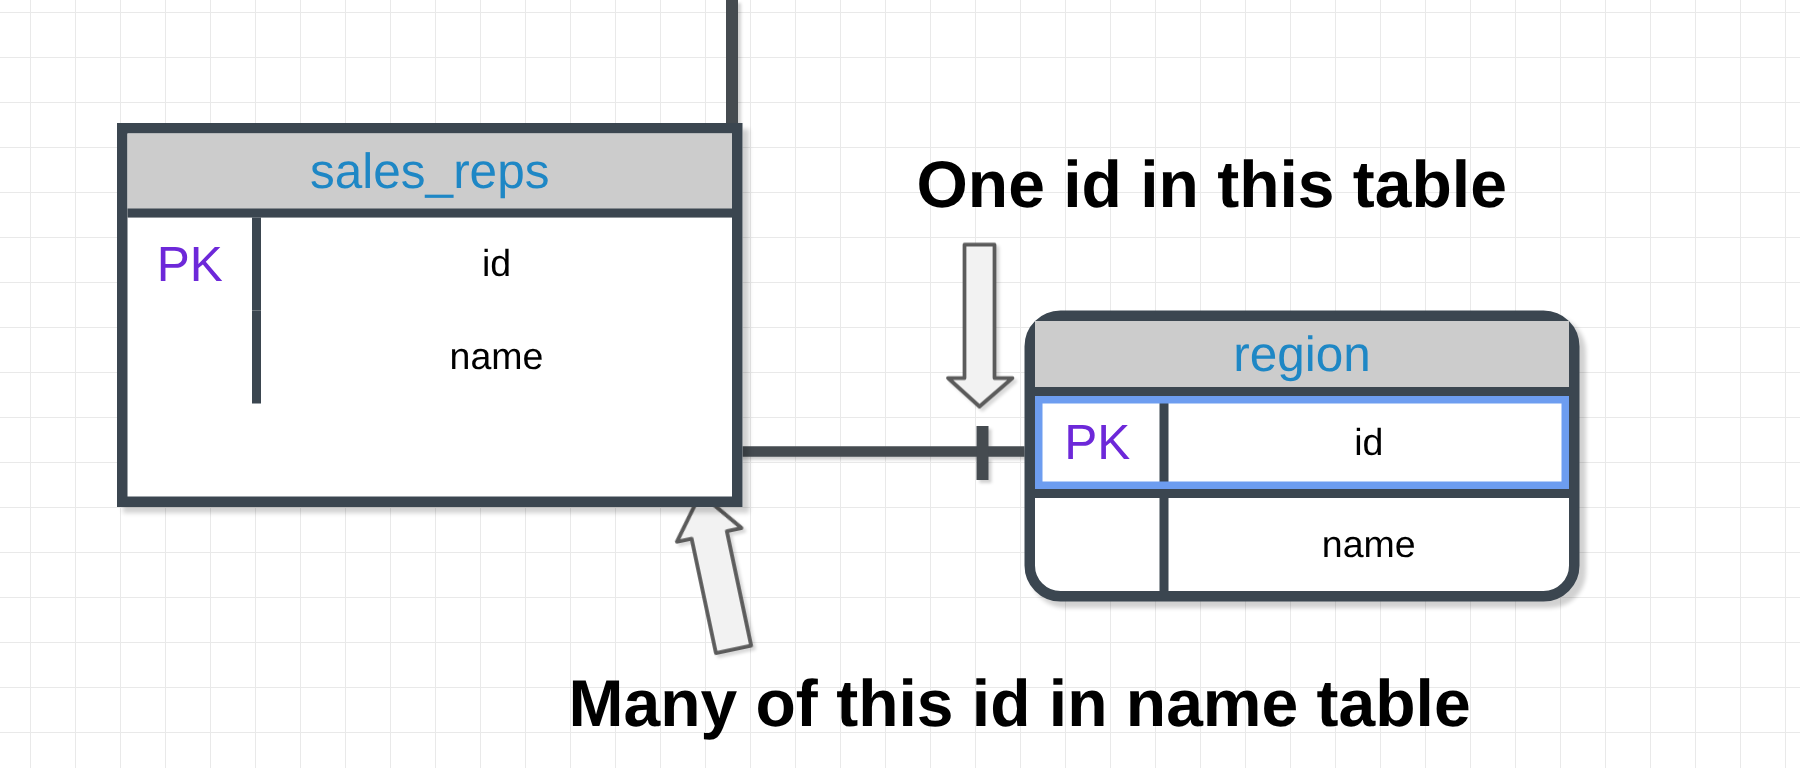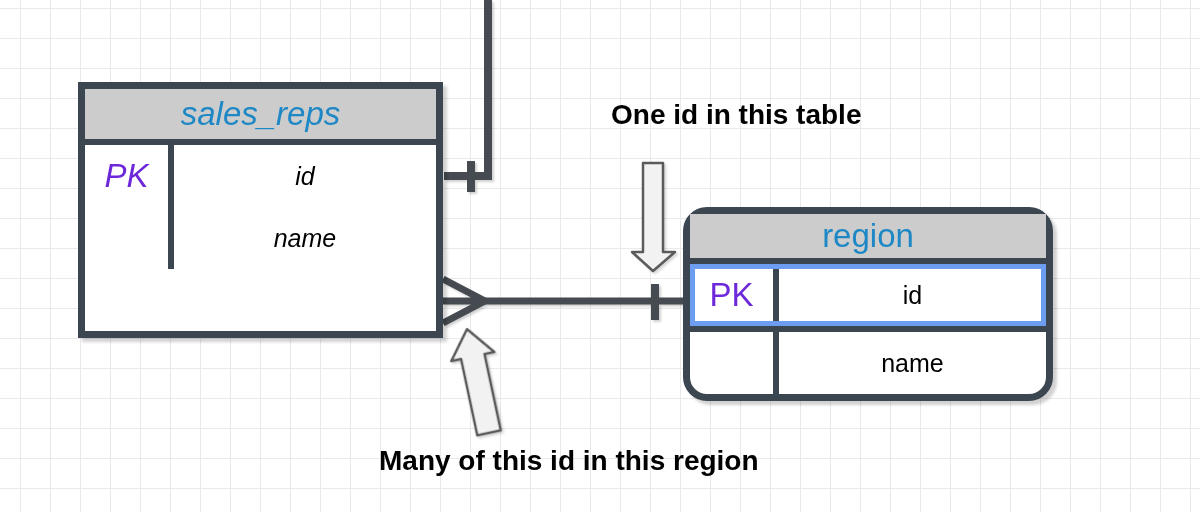--- a/index.html
+++ b/index.html
@@ -31,21 +31,21 @@
     z-index: 2;
   }
   .er-header {
     background: #cccccc;
     border-bottom: 6px solid #3b4650;
     color: #1e87c5;
     font-size: 33px;
     text-align: center;
     overflow: hidden;
   }
-  #table-sales-reps { left: 78px; top: 82px; width: 365px; height: 256px; font-style: italic; }
+  #table-sales-reps { left: 78px; top: 82px; width: 417px; height: 256px; }
   #table-sales-reps .er-header { height: 50px; line-height: 50px; }
   #table-region { left: 683px; top: 207px; width: 370px; height: 194px; border-radius: 24px; }
   #table-region .er-header { height: 44px; line-height: 44px; }
 
   .er-row { position: relative; display: flex; height: 62px; }
   .key-cell {
     width: 83px;
     border-right: 6px solid #3b4650;
     display: flex; align-items: center; justify-content: center;
     font-size: 33px; color: #6d28d9;
@@ -60,21 +60,21 @@
     content: "";
     position: absolute; inset: 0;
     border: 5px solid #6d9df0;
     pointer-events: none;
   }
   .row-divider { height: 6px; background: #3b4650; }
 
   .annotation {
     position: absolute;
     z-index: 3;
-    font-size: 28px;
+    font-size: 44px;
     font-weight: bold;
     color: #000000;
     white-space: nowrap;
     line-height: 1.1;
   }
   #annotation-one  { left: 611px; top: 100px; }
   #annotation-many { left: 379px; top: 446px; }
 </style>
 </head>
 <body>
@@ -122,15 +122,15 @@
       <div class="field-cell">id</div>
     </div>
     <div class="row-divider"></div>
     <div class="er-row">
       <div class="key-cell"></div>
       <div class="field-cell">name</div>
     </div>
   </div>
 
   <div class="annotation" id="annotation-one">One id in this table</div>
-  <div class="annotation" id="annotation-many">Many of this id in this region</div>
+  <div class="annotation" id="annotation-many">Many of this id in name table</div>
 
 </div>
 
 </body></html>

